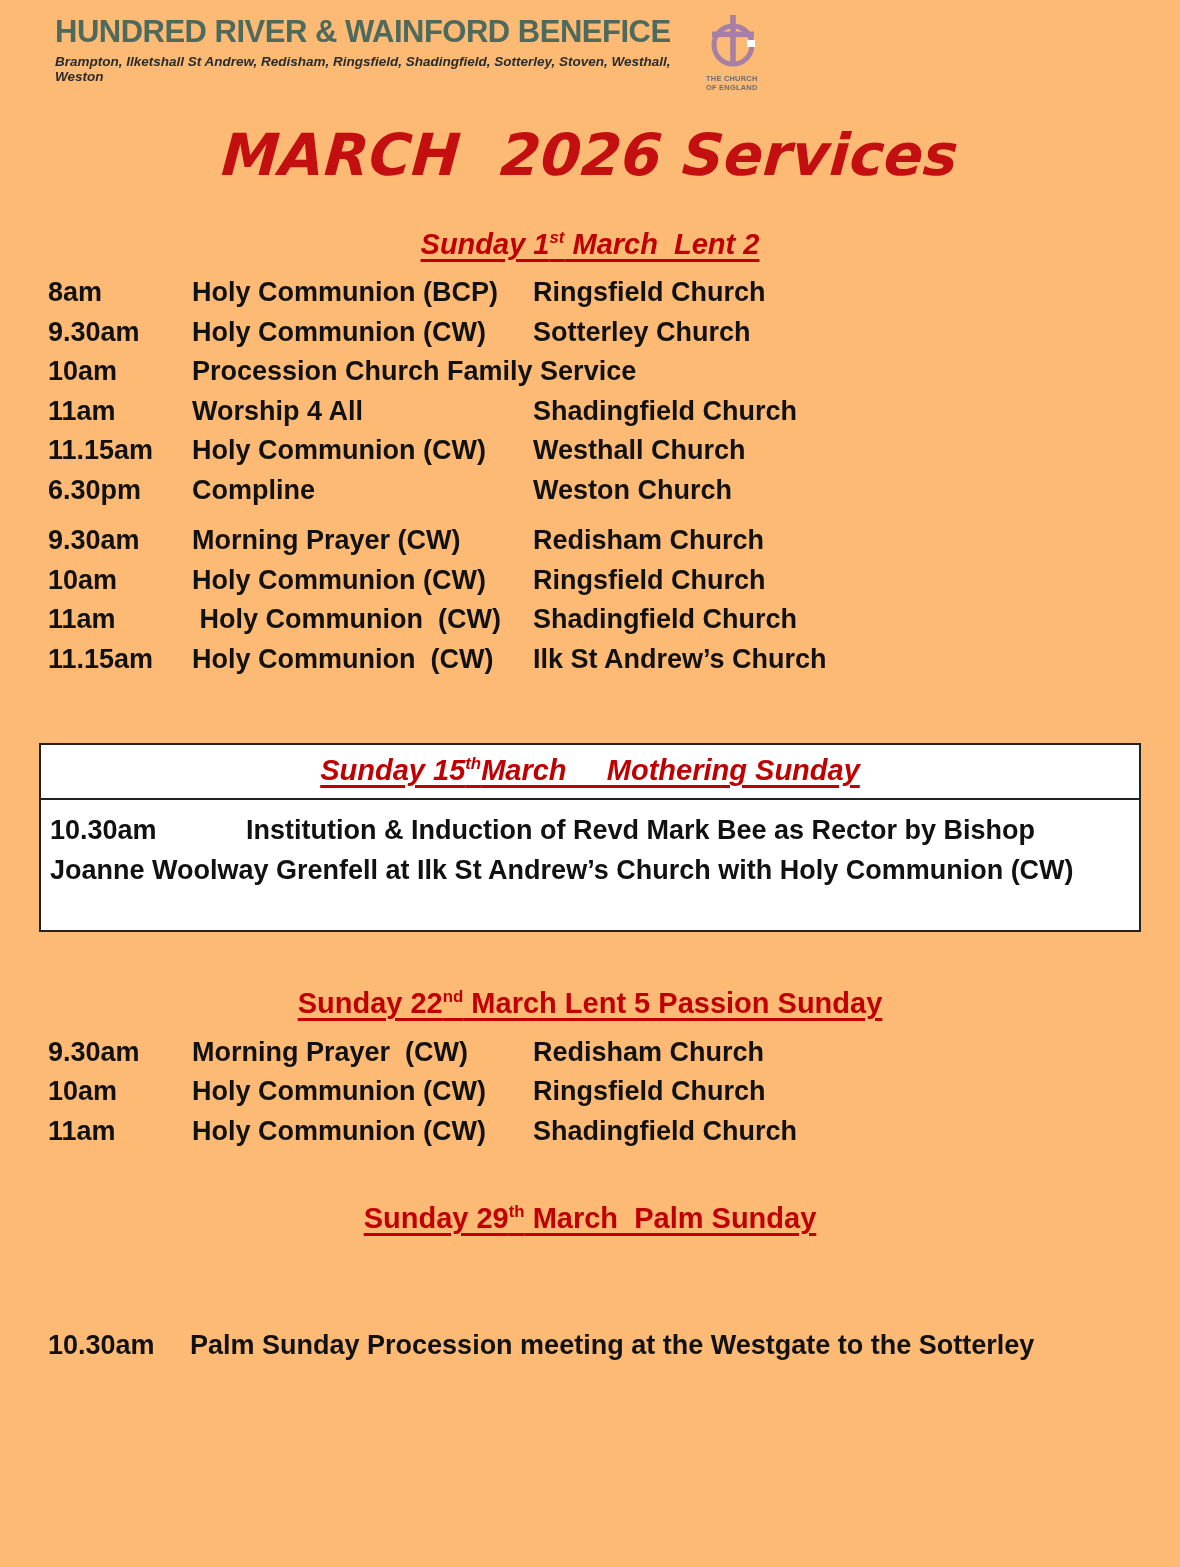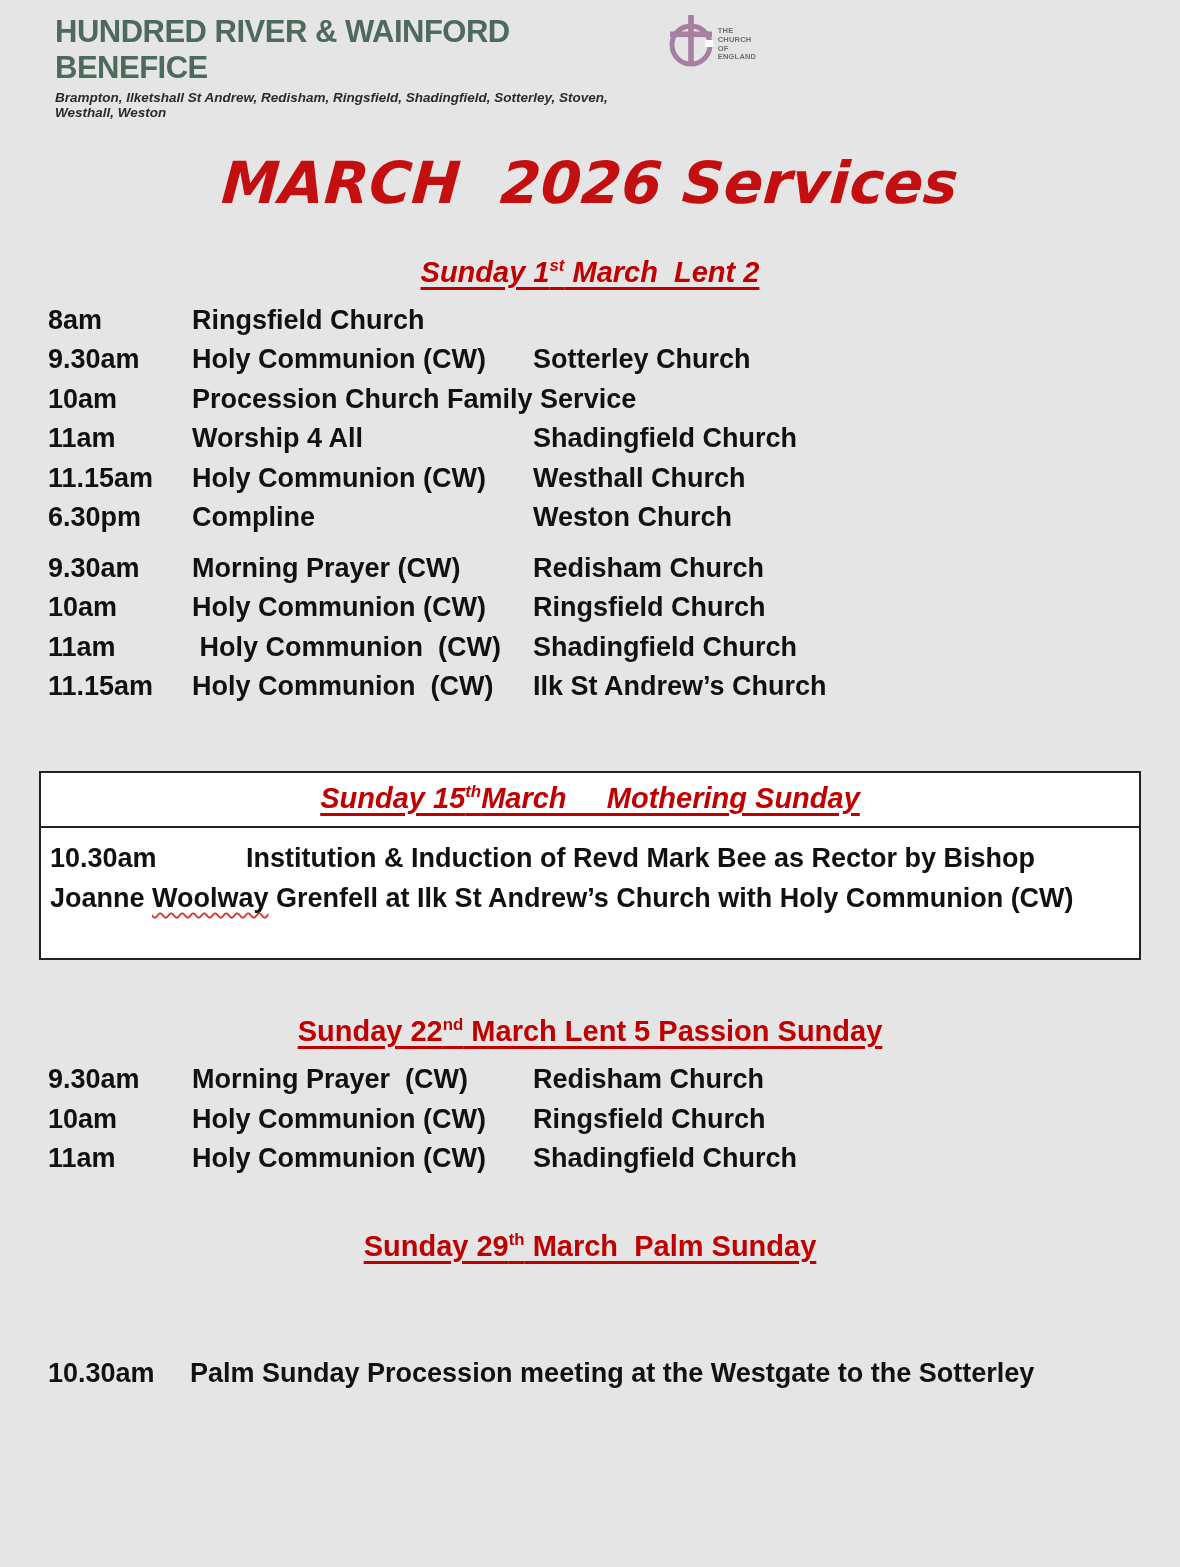--- a/index.html
+++ b/index.html
@@ -1,42 +1,42 @@
 <!DOCTYPE html>
 <html><head>
 <meta charset="utf-8">
 <style>
   * { margin: 0; padding: 0; box-sizing: border-box; }
   body { background: #ffffff; font-family: "Liberation Sans", sans-serif; }
   .page {
     position: relative;
     width: 1180px; height: 1567px;
     margin: 0 auto;
-    background: #e5e5e5;
+    background: #fdba74;
     overflow: hidden;
     color: #1a1a1a;
   }
   
   .header {
     display: flex; justify-content: space-between; align-items: flex-start;
     padding: 14px 55px 0 55px;
   }
   .benefice-title {
     font-size: 31px; font-weight: 800; letter-spacing: -0.5px;
     color: #4d6a5d;
     font-stretch: condensed;
     white-space: pre-wrap;
   }
   .benefice-subtitle {
     margin-top: 4px;
     font-size: 13.5px; font-weight: 700; color: #2b2b2b;
     white-space: pre-wrap;
     font-style: italic;
   }
-  .coe-logo { display: flex; flex-direction: row; align-items: center; margin-right: 365px; }
+  .coe-logo { display: flex; flex-direction: column; margin-right: 365px; }
   .coe-caption {
     margin-top: 1px; font-size: 7.5px; font-weight: 700; color: #6e6e6e;
     text-align: left; line-height: 1.15; letter-spacing: 0.2px;
   }
   
   .main-title {
     margin-top: 30px;
     text-align: center;
     font-family: "DejaVu Sans", sans-serif;
     font-style: italic; font-weight: 700;
@@ -82,21 +82,20 @@
     padding: 7px 10px 10px 10px;
     border-bottom: 2px solid #222;
   }
   .mothering-box .box-body {
     padding: 10px 12px 40px 9px;
     font-size: 27px; font-weight: 800; color: #111;
     line-height: 40px;
   }
   .box-body .time-lead { display: inline-block; width: 196px; white-space: pre-wrap; }
   .misspelled {
-    text-decoration: underline;
     text-decoration-style: wavy;
     text-decoration-color: #d23b2f;
     text-decoration-thickness: 1.5px;
     text-underline-offset: 5px;
   }
   
   .sec3-heading { margin-top: 53px; }
   .sec4-heading { margin-top: 49px; }
   .para {
     padding: 0 48px; margin-top: 9px;
@@ -135,20 +134,21 @@
   </div>
 
   <div class="main-title">MARCH  2026 Services</div>
 
   <div class="sec-heading it mt-sec1">
     <span class="hd"><span>Sunday 1</span><sup>st</sup><span> March  Lent 2</span></span>
   </div>
   <div class="rows">
     <div class="srow">
       <span class="cell">8am</span>
+      <span class="cell">Holy Communion (BCP)</span>
       <span class="cell">Ringsfield Church</span>
     </div>
     <div class="srow">
       <span class="cell">9.30am</span>
       <span class="cell">Holy Communion (CW)</span>
       <span class="cell">Sotterley Church</span>
     </div>
     <div class="srow">
       <span class="cell">10am</span>
       <span class="cell span2">Procession Church Family Service</span>

